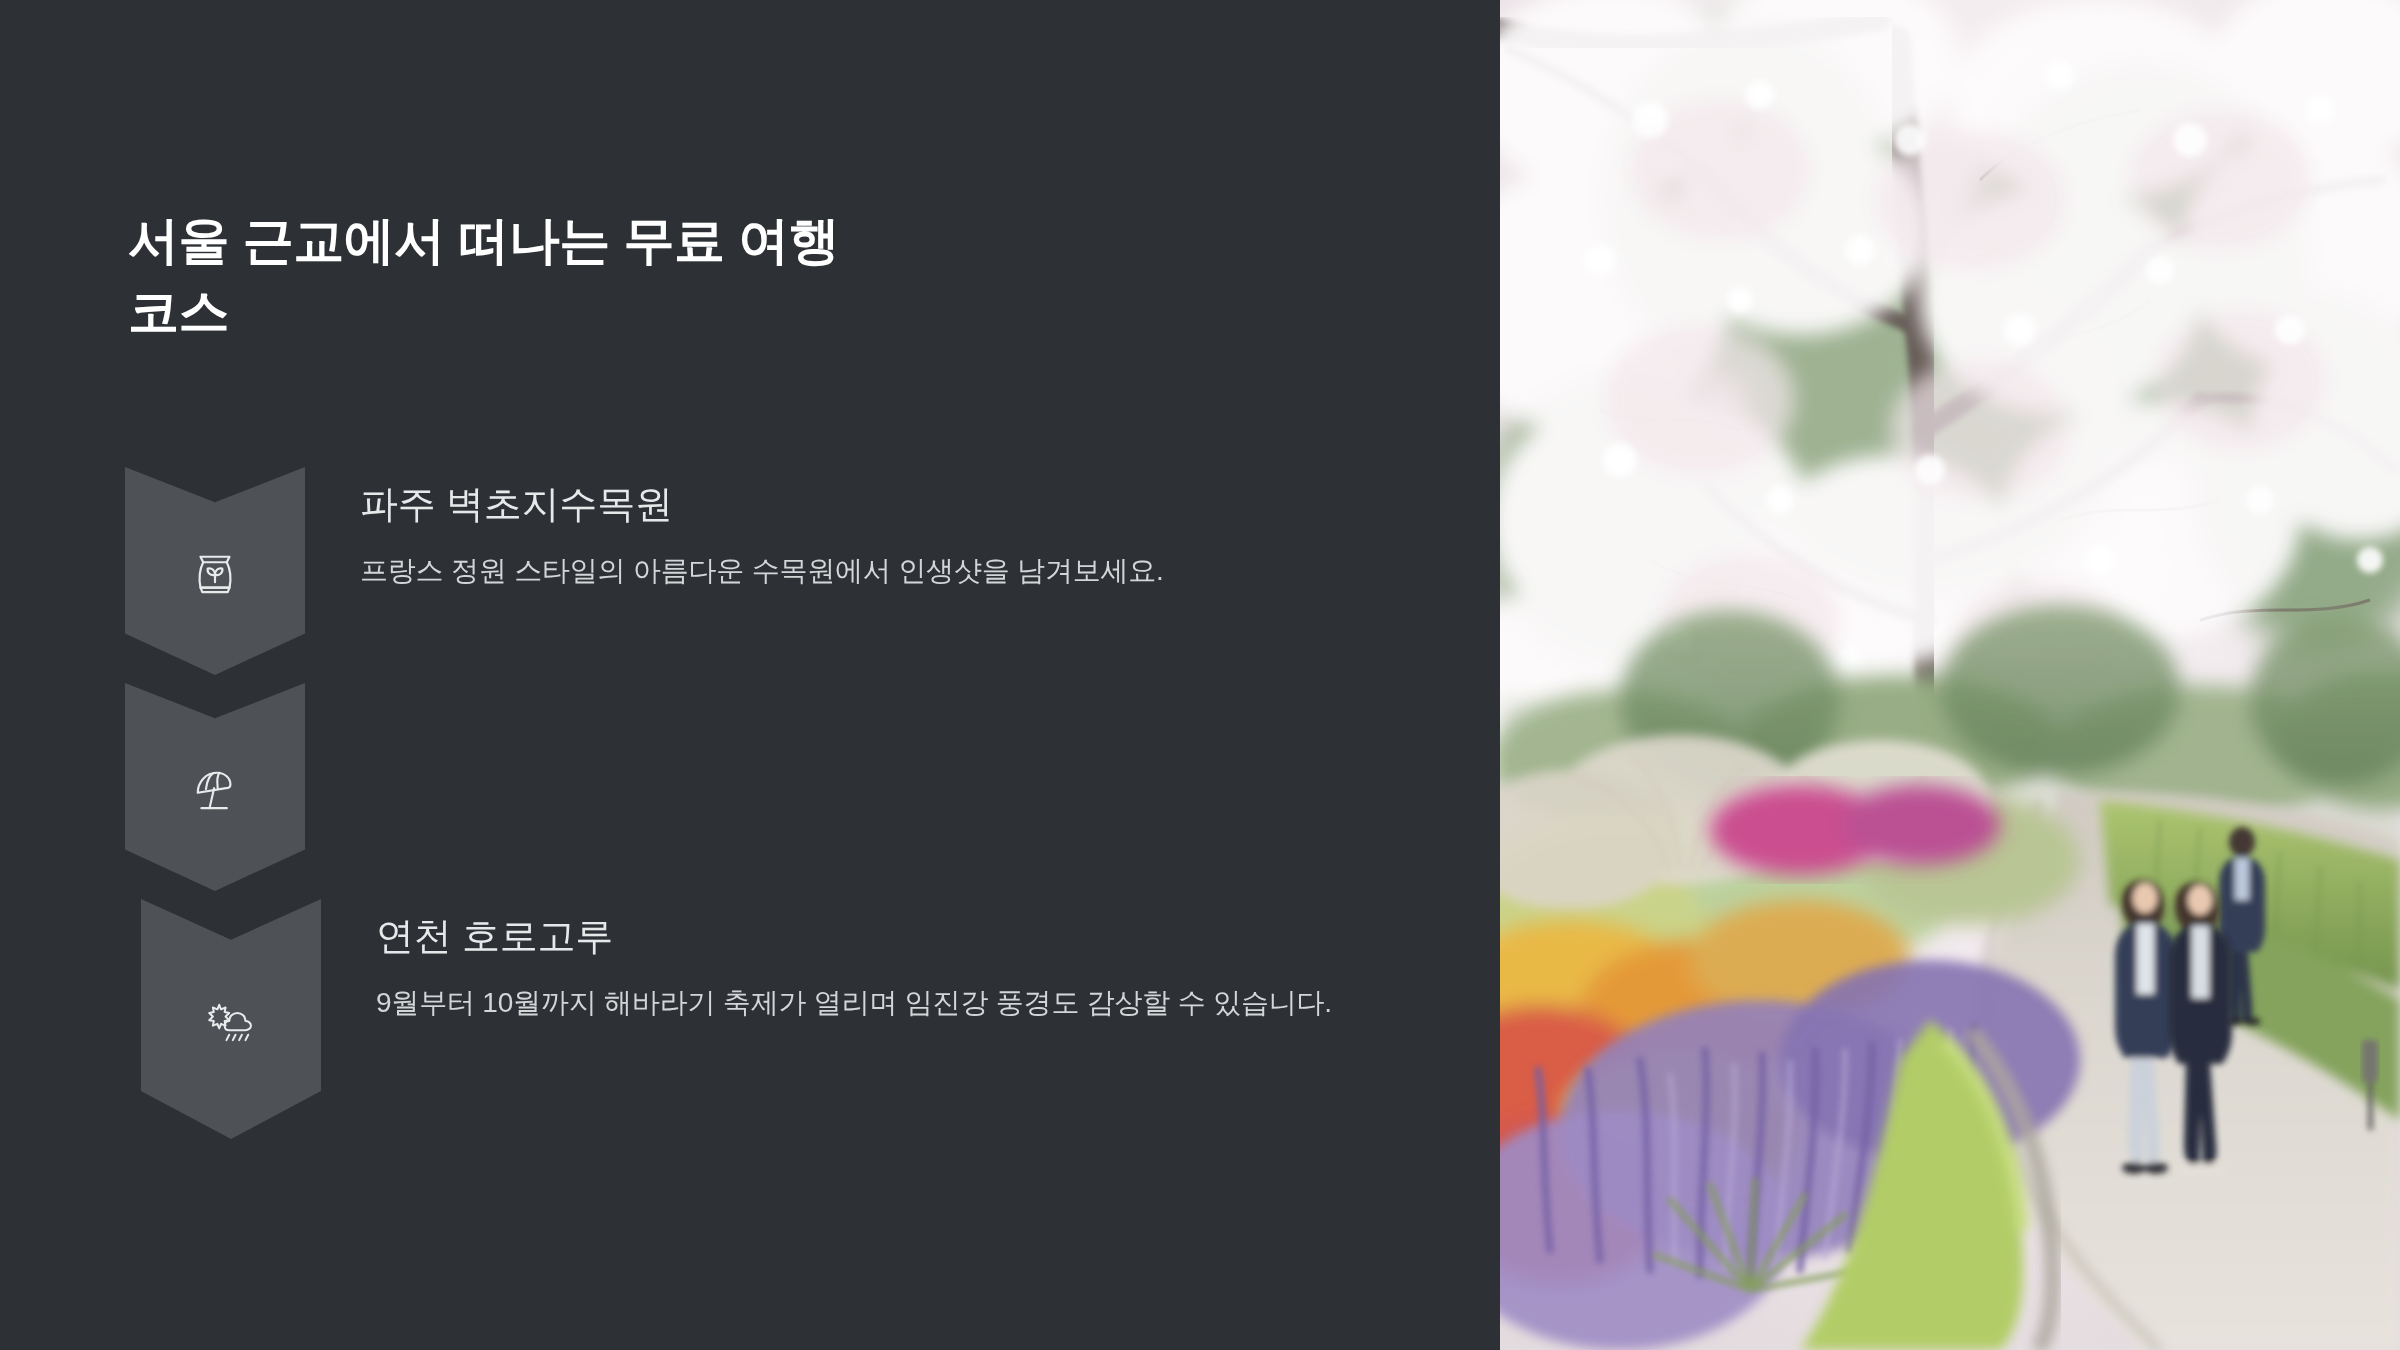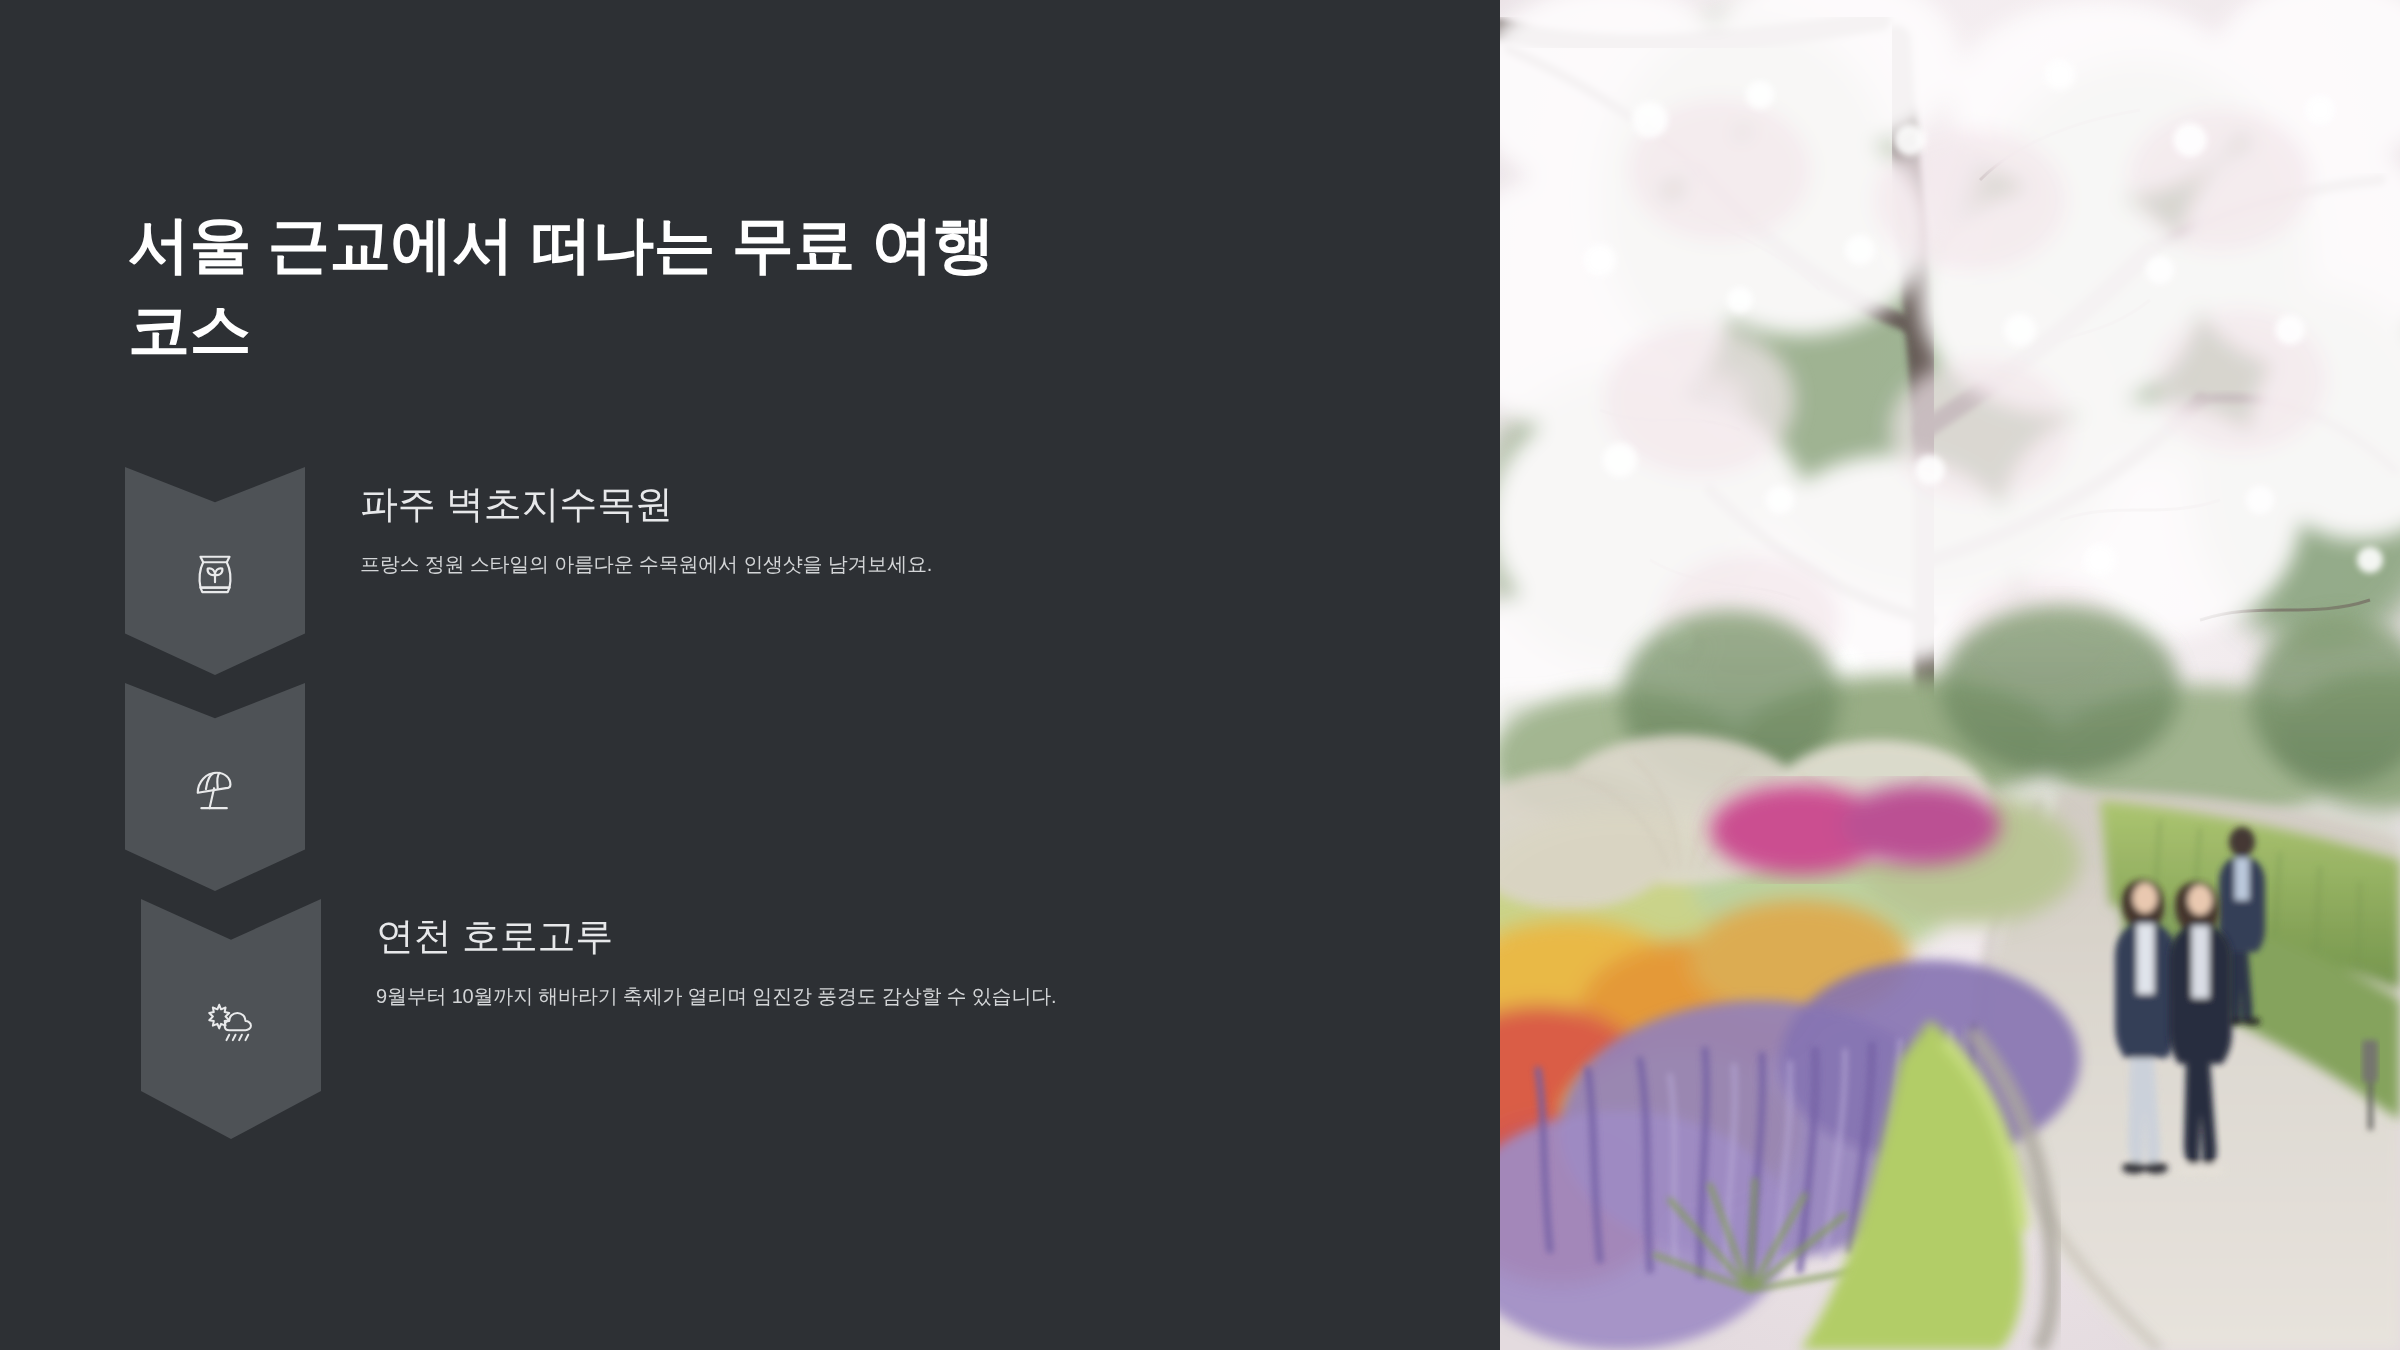--- a/index.html
+++ b/index.html
@@ -22,24 +22,24 @@
     left: 0;
     top: 0;
     width: 1500px;
     height: 1350px;
     background: #2d3034;
   }
 
   .page-title {
     position: absolute;
     left: 128px;
-    top: 160px;
+    top: 172px;
     width: 1220px;
     color: #ffffff;
-    font-size: 62px;
+    font-size: 51px;
     line-height: 1.38;
     font-weight: 700;
     letter-spacing: -0.5px;
     white-space: pre-line;
   }
 
   
   .item-list {
     position: absolute;
     left: 0;
@@ -97,21 +97,21 @@
   .item-title {
     color: #e7e8ea;
     font-size: 38px;
     line-height: 1.35;
     font-weight: 400;
     margin: 0 0 18px 0;
     letter-spacing: -0.2px;
   }
   .item-desc {
     color: #d3d5d7;
-    font-size: 20px;
+    font-size: 28px;
     line-height: 1.62;
     font-weight: 400;
     margin: 0;
     letter-spacing: -0.2px;
   }
 
   
   .photo {
     position: absolute;
     left: 1500px;

